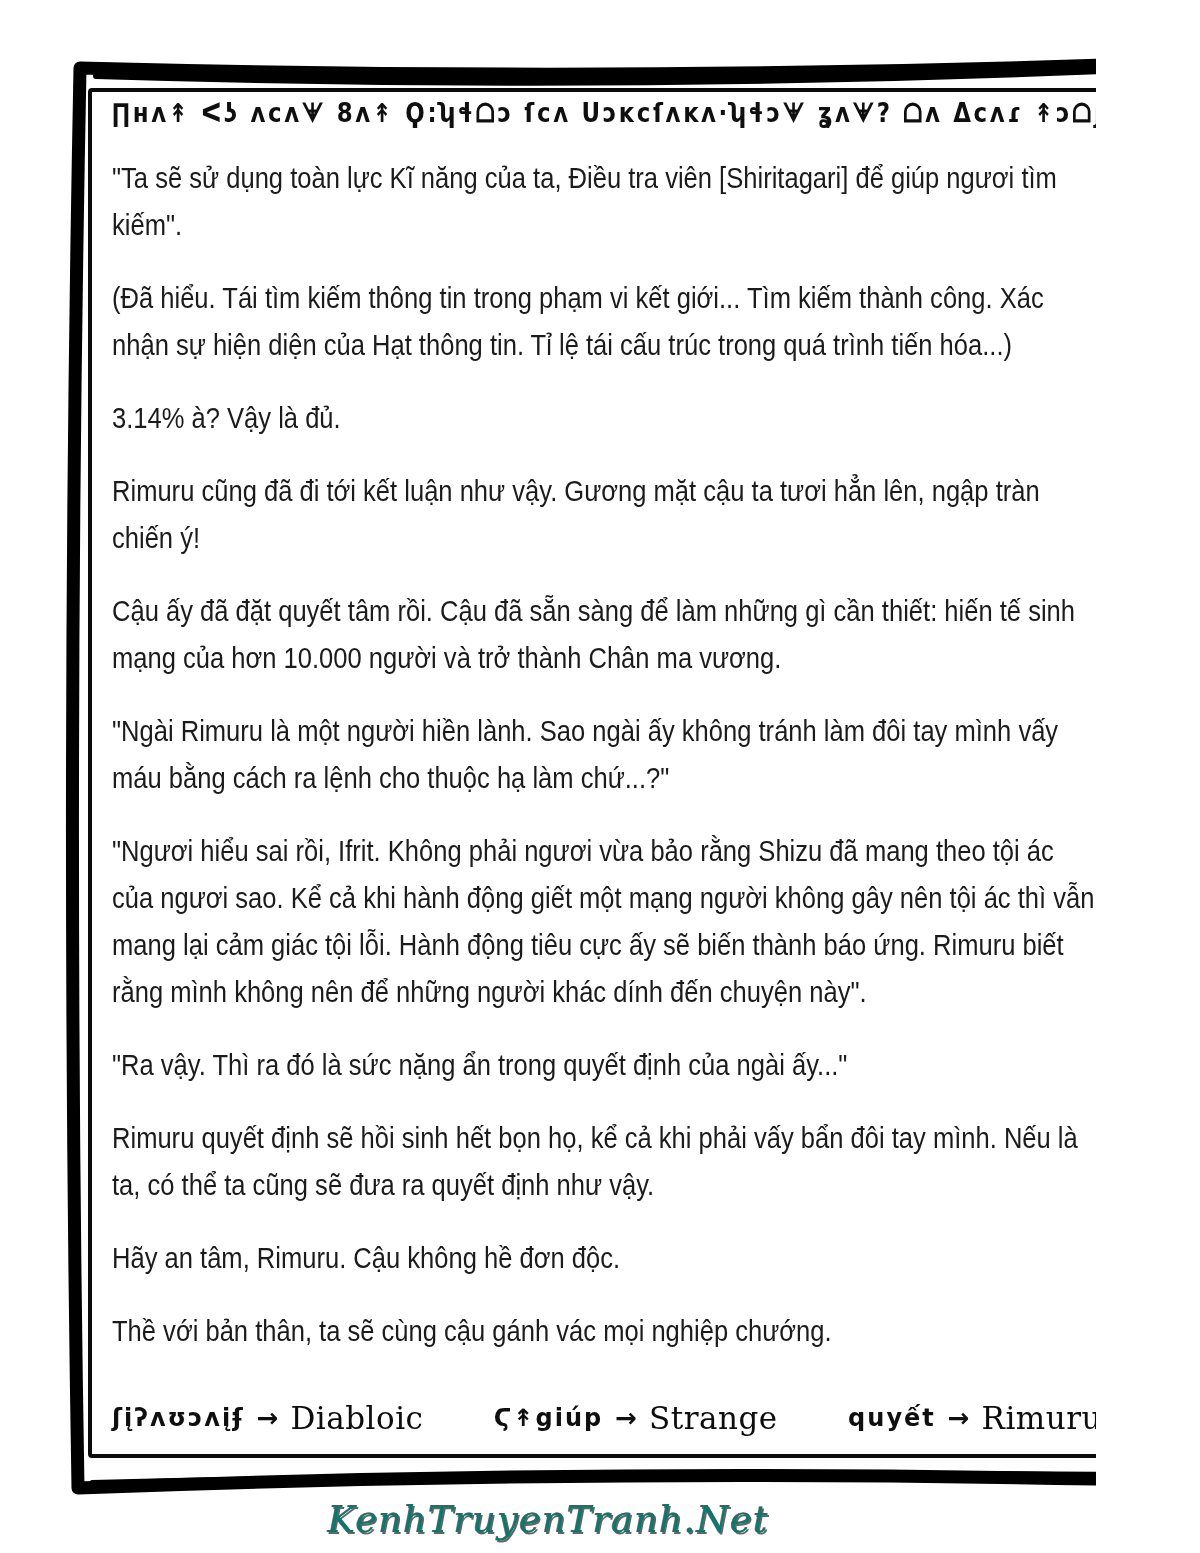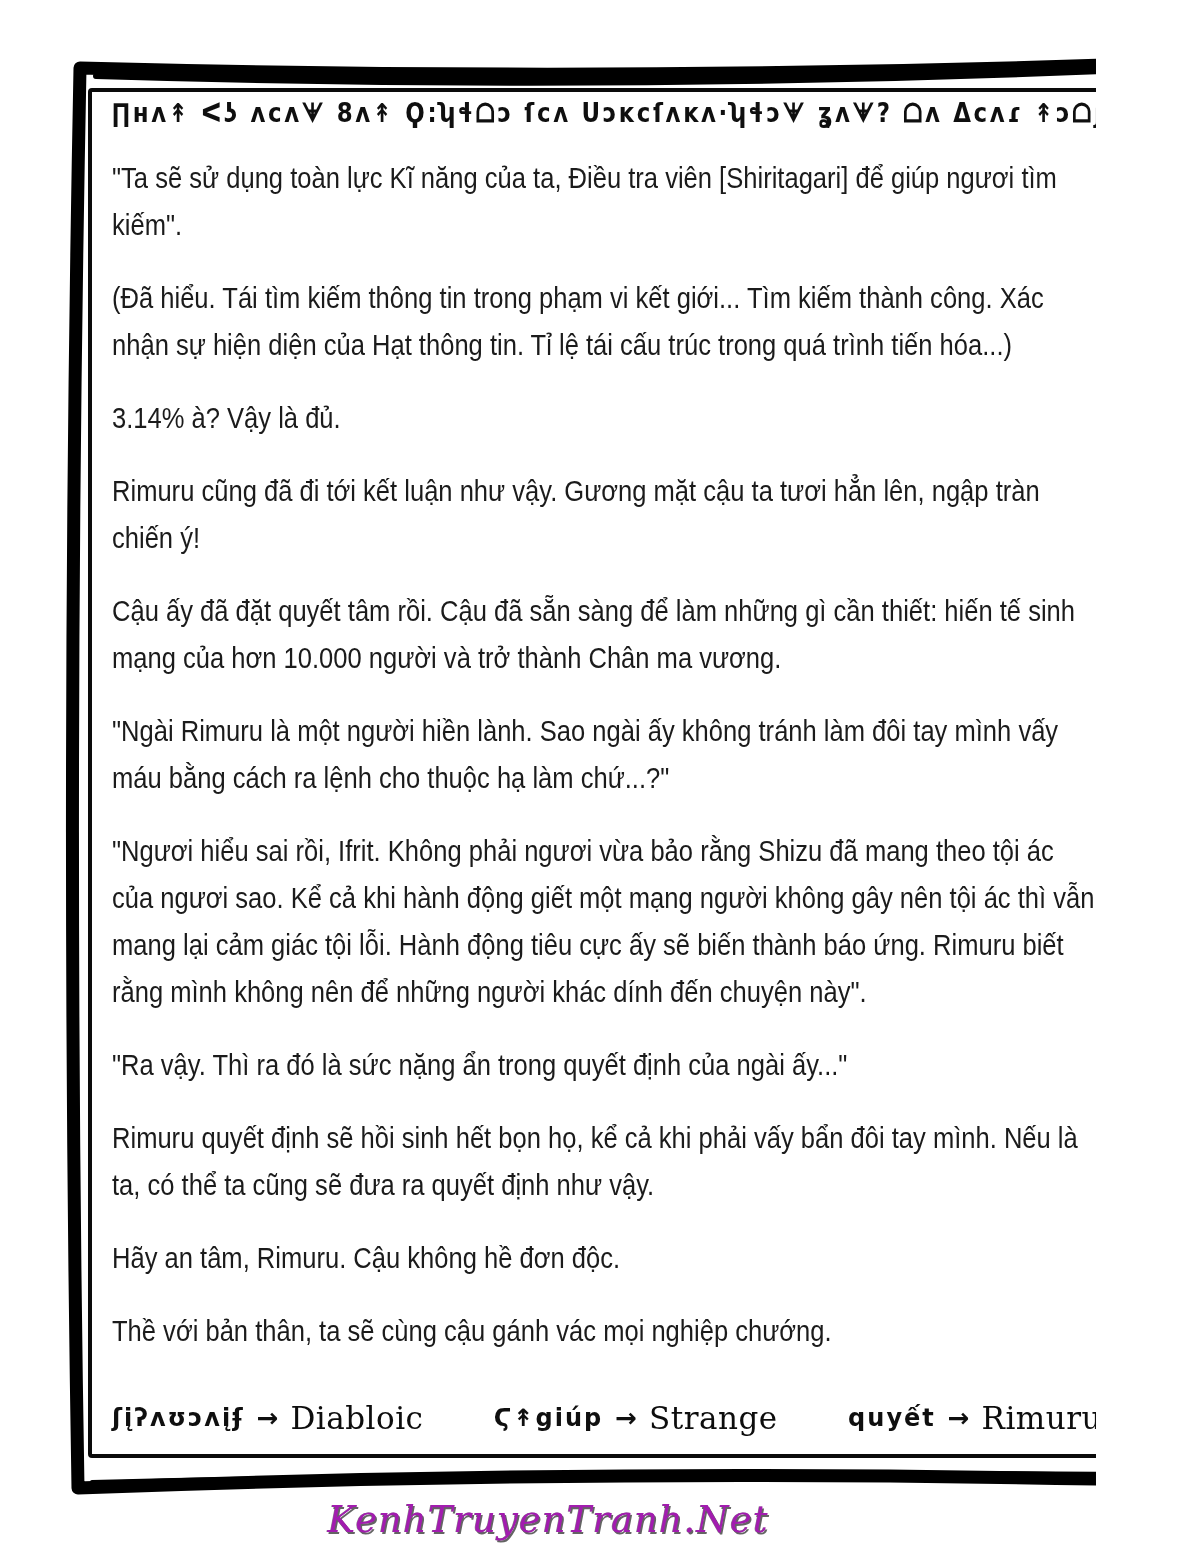--- a/index.html
+++ b/index.html
@@ -78,21 +78,21 @@
   .watermark {
     position: absolute;
     left: 0;
     top: 1498px;
     width: 100%;
     text-align: center;
     font-family: "DejaVu Serif", serif;
     font-style: italic;
     font-size: 37px;
     letter-spacing: 1px;
-    color: #a21caf;
+    color: #0f766e;
     text-shadow: 1.5px 1.5px 0 #646464, -0.5px -0.5px 0 #8e8e8e;
   }
 </style>
 </head>
 <body>
 
 <div class="page">
 
   <svg class="frame" width="1200" height="1553" viewBox="0 0 1200 1553">
     <path d="M80,68 Q620,82 1134,64 Q1148,772 1138,1480 Q608,1468 78,1488 Q66,778 80,68 Z" fill="none" stroke="#000000" stroke-width="13" stroke-linejoin="round" stroke-linecap="round"></path>

